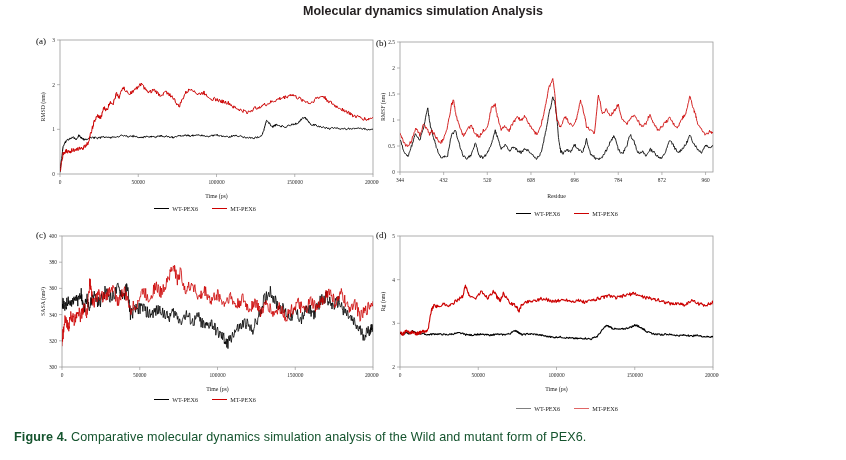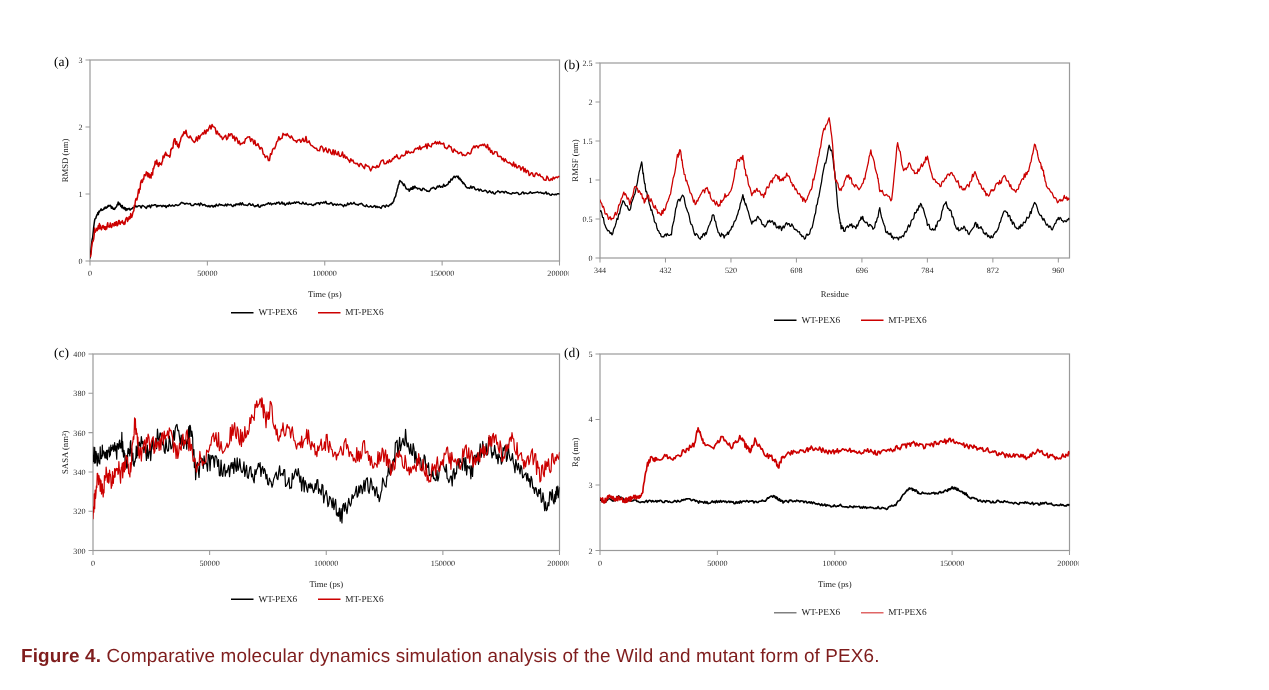--- a/index.html
+++ b/index.html
@@ -7,33 +7,34 @@
   #figure-root{position:relative;width:846px;height:460px;}
   .fig-title{position:absolute;left:0;top:4px;width:846px;text-align:center;
              font-family:"Liberation Sans",sans-serif;font-weight:bold;font-size:12.5px;color:#231f20;}
   .panel{position:absolute;}
   .panel-tag{position:absolute;font-family:"Liberation Serif",serif;font-size:9px;color:#000;}
   .legend{position:absolute;display:flex;gap:14px;align-items:center;justify-content:center;
           font-family:"Liberation Serif",serif;font-size:6.2px;color:#1a1a1a;}
   .legend .item{display:flex;align-items:center;gap:3px;}
   .legend .swatch{display:inline-block;width:15px;height:1.6px;}
   .caption{position:absolute;left:14px;top:430px;width:820px;
-           font-family:"Liberation Sans",sans-serif;font-size:12.6px;color:#7f1d1d;letter-spacing:.1px;}
+           font-family:"Liberation Sans",sans-serif;font-size:12.6px;color:#14532d;letter-spacing:.1px;}
   .caption b{font-weight:bold;}
   svg{display:block;}
   .tick-line{stroke:#9a9a9a;stroke-width:.7;}
   .tick-text{font-family:"Liberation Serif",serif;font-size:5.4px;fill:#2b2b2b;}
   .axis-title{font-family:"Liberation Serif",serif;font-size:5.8px;fill:#1a1a1a;}
   .series-path{fill:none;stroke-linejoin:round;stroke-linecap:round;}
 </style>
 </head>
 <body>
 
 <div id="figure-root">
 
+  <div class="fig-title">Molecular dynamics simulation Analysis</div>
 
   <div class="panel" style="left:34px;top:32px;width:345px;height:168px;">
     <div class="panel-tag" style="left:2px;top:4px;">(a)</div>
     <svg id="chart-a" width="345" height="168">
         <rect x="26" y="8" width="313" height="134" fill="none" stroke="#9a9a9a" stroke-width="0.8"></rect>
         <line x1="26" y1="142" x2="26" y2="145" class="tick-line"></line>
         <text x="26" y="152" class="tick-text" text-anchor="middle">0</text>
         <line x1="104.25" y1="142" x2="104.25" y2="145" class="tick-line"></line>
         <text x="104.25" y="152" class="tick-text" text-anchor="middle">50000</text>
         <line x1="182.5" y1="142" x2="182.5" y2="145" class="tick-line"></line>

